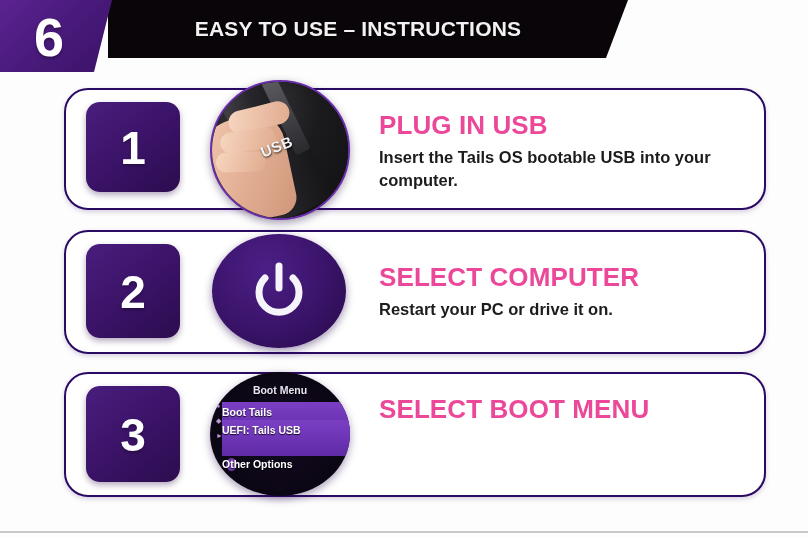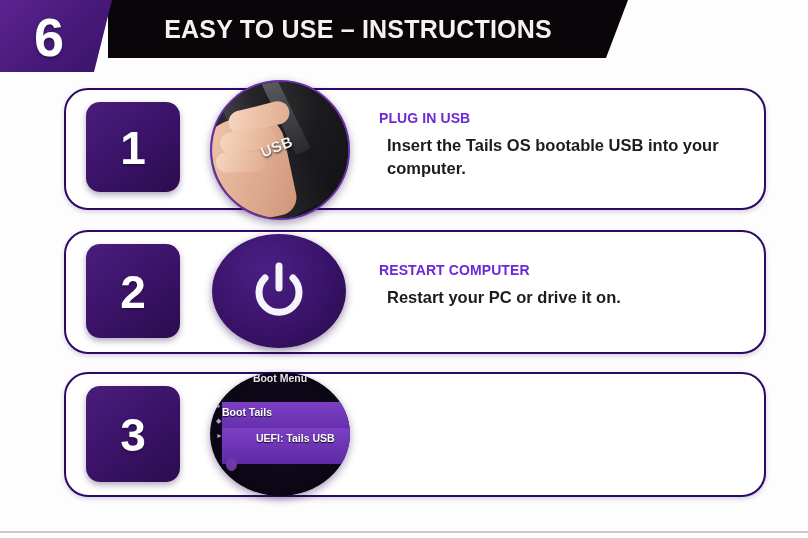--- a/index.html
+++ b/index.html
@@ -43,21 +43,21 @@
   }
   .header-title {
     position: absolute;
     left: 118px;
     top: 0;
     width: 480px;
     height: 58px;
     line-height: 58px;
     text-align: center;
     color: #f2f2f2;
-    font-size: 25px;
+    font-size: 21px;
     font-weight: bold;
     letter-spacing: 0.2px;
     font-family: "Liberation Sans", sans-serif;
     text-shadow: 0 1px 2px rgba(0,0,0,0.6);
     white-space: nowrap;
   }
   .header-badge {
     position: absolute;
     left: 0;
     top: 0;
@@ -114,35 +114,35 @@
   .num-tile-1 { top: 12px; height: 90px; line-height: 92px; }
   .num-tile-2 { top: 12px; height: 94px; line-height: 96px; }
   .num-tile-3 { top: 12px; height: 96px; line-height: 98px; }
 
   .text-block {
     position: absolute;
     left: 313px;
     right: 14px;
   }
   .step-title {
-    color: #6d28d9;
-    font-size: 14px;
+    color: #ec4899;
+    font-size: 26px;
     font-weight: bold;
     letter-spacing: 0.1px;
     font-family: "Liberation Sans", sans-serif;
     margin: 0 0 5px 0;
     white-space: nowrap;
   }
   .step-desc {
     color: #1c1c1c;
     font-size: 16.5px;
     line-height: 1.42;
     font-weight: bold;
     font-family: "Liberation Sans", sans-serif;
-    margin: 8px;
+    margin: 0;
   }
 
   
   .usb-circle {
     position: absolute;
     left: 144px;
     top: -10px;
     width: 136px;
     height: 136px;
     border-radius: 50%;
@@ -234,21 +234,21 @@
     width: 140px;
     height: 124px;
     border-radius: 50%;
     background: radial-gradient(circle at 50% 50%, #120a22 0%, #0b0613 70%, #1d0f33 100%);
     overflow: hidden;
     box-shadow: 0 3px 9px rgba(40,10,80,0.4);
   }
   .boot-title {
     position: absolute;
     left: 0; right: 0;
-    top: 0;
+    top: 12px;
     text-align: center;
     color: #e8e4f2;
     font-size: 10.5px;
     font-weight: bold;
     font-family: "Liberation Sans", sans-serif;
     text-shadow: 0 1px 1px rgba(0,0,0,0.9);
   }
   .boot-row {
     position: absolute;
     left: 12px;
@@ -258,21 +258,21 @@
     color: #ffffff;
     font-size: 10.5px;
     font-weight: bold;
     font-family: "Liberation Sans", sans-serif;
     text-shadow: 0 1px 1px rgba(0,0,0,0.85);
   }
   .boot-row-hl {
     background: linear-gradient(180deg, #7b3fc4 0%, #5f2aa6 100%);
   }
   .boot-row-1 { top: 30px; }
-  .boot-row-2 { top: 56px; padding-left: 34px; }
+  .boot-row-2 { top: 48px; }
   .boot-row-3 { top: 82px; background: transparent; }
   .boot-sidebar {
     position: absolute;
     left: 6px;
     top: 26px;
     width: 12px;
     color: #b89ad8;
     font-size: 7px;
     line-height: 15px;
     font-family: "Liberation Sans", sans-serif;
@@ -334,39 +334,41 @@
     <div class="num-tile num-tile-2">2</div>
 
     <div class="power-circle">
       <svg class="power-glyph" width="66" height="66" viewBox="0 0 66 66">
         <path d="M19 20 A 20 20 0 1 0 47 20" fill="none" stroke="#f6f4fb" stroke-width="7" stroke-linecap="round"></path>
         <line x1="33" y1="8" x2="33" y2="30" stroke="#f6f4fb" stroke-width="7" stroke-linecap="round"></line>
       </svg>
     </div>
 
     <div class="text-block" style="top:30px;">
-      <div class="step-title">RESTART COMPUTER</div>
+      <div class="step-title">SELECT COMPUTER</div>
       <div class="step-desc">Restart your PC or drive it on.</div>
     </div>
   </div>
 
   <div class="card card-3">
     <div class="num-tile num-tile-3">3</div>
 
     <div class="boot-circle">
       <div class="boot-title">Boot Menu</div>
       <div class="boot-sidebar">
         <div>●</div>
           <div>◆</div>
           <div>►</div>
       </div>
       <div class="boot-row boot-row-hl boot-row-1">Boot Tails</div>
       <div class="boot-row boot-row-hl boot-row-2">UEFI: Tails USB</div>
       <div class="boot-dot"></div>
+      <div class="boot-row boot-row-3">Other Options</div>
     </div>
 
     <div class="text-block" style="top:20px;">
+      <div class="step-title">SELECT BOOT MENU</div>
     </div>
   </div>
 
   <div class="footer-rule"></div>
 
 </div>
 
 </body></html>

